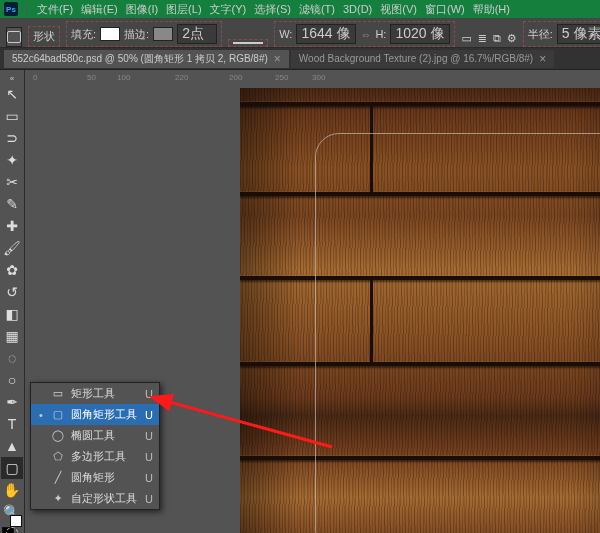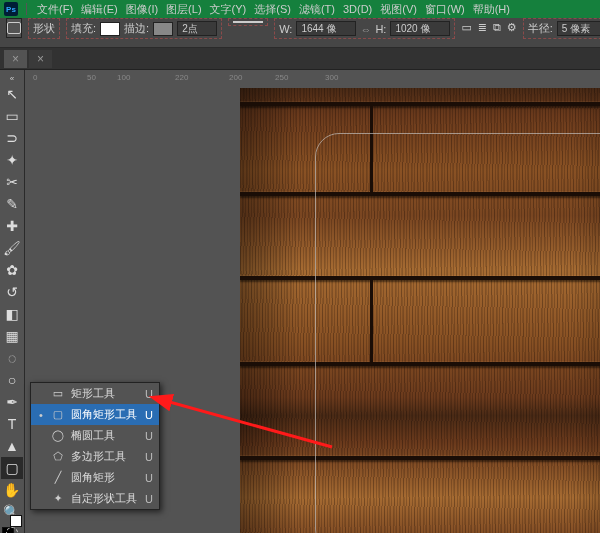--- a/index.html
+++ b/index.html
@@ -42,21 +42,21 @@
       color: #ccc;
       padding: 0 2px;
       cursor: pointer;
       white-space: nowrap;
     }
     
     .options-bar {
       background: #464646;
       height: 30px;
       display: flex;
-      align-items: flex-start;
+      align-items: flex-end;
       padding: 0 6px;
       gap: 6px;
       border-bottom: 1px solid #2a2a2a;
     }
     .tool-thumb {
       width: 20px; height: 20px;
       border: 1px solid #222;
       background: #535353;
       display: flex;
       align-items: center;
@@ -80,21 +80,21 @@
       width: 20px; height: 14px;
       border: 1px solid #222;
     }
     .opt-swatch.white { background: #fff; }
     .opt-swatch.gray { background: #888; }
     .opt-input {
       background: #3a3a3a;
       border: 1px solid #222;
       color: #ccc;
       padding: 1px 4px;
-      font-size: 10px;
+      font-size: 14px;
       width: 40px;
     }
     .opt-input.wide { width: 60px; }
     .dash { width:30px; height:2px; background:#ccc; display:inline-block; }
     .icon-btn {
       width: 18px; height: 18px;
       display: flex;
       align-items: center;
       justify-content: center;
       cursor: pointer;
@@ -359,23 +359,25 @@
   <div class="icon-btn">⧉</div>
   <div class="icon-btn">⚙</div>
   <div class="right-opt opt-group">
     <span class="opt-label">半径:</span>
     <input class="opt-input wide" value="5 像素" style="">
   </div>
 </div>
 
 <div class="tab-bar">
   <div class="doc-tab">
+    <span>552c64bad580c.psd @ 50% (圆角矩形 1 拷贝 2, RGB/8#)</span>
     <span class="tab-close">×</span>
   </div>
   <div class="doc-tab inactive">
+    <span>Wood Background Texture (2).jpg @ 16.7%/RGB/8#)</span>
     <span class="tab-close">×</span>
   </div>
 </div>
 
 <div class="workspace">
 
   <div class="tool-column">
     <span class="arrows">«</span>
     <div id="tool-host">
         <div class="tool-btn">↖</div>
@@ -408,21 +410,21 @@
   </div>
 
   <div class="canvas-area">
     <div class="ruler-h">
       <span style="left:8px">0</span>
       <span style="left:62px">50</span>
       <span style="left:92px">100</span>
       <span style="left:150px">220</span>
       <span style="left:204px">200</span>
       <span style="left:250px">250</span>
-      <span style="left:300px">300</span>
+      <span style="left:287px">300</span>
     </div>
     <div class="artboard">
       <div class="wood-panel">
         <div class="plank-line" style="top:14px"></div>
         <div class="plank-line" style="top:104px"></div>
         <div class="plank-line" style="top:188px"></div>
         <div class="plank-line" style="top:274px"></div>
         <div class="plank-line" style="top:368px"></div>
         <div class="plank-v" style="top:14px;height:90px;left:130px"></div>
         <div class="plank-v" style="top:188px;height:86px;left:130px"></div>

